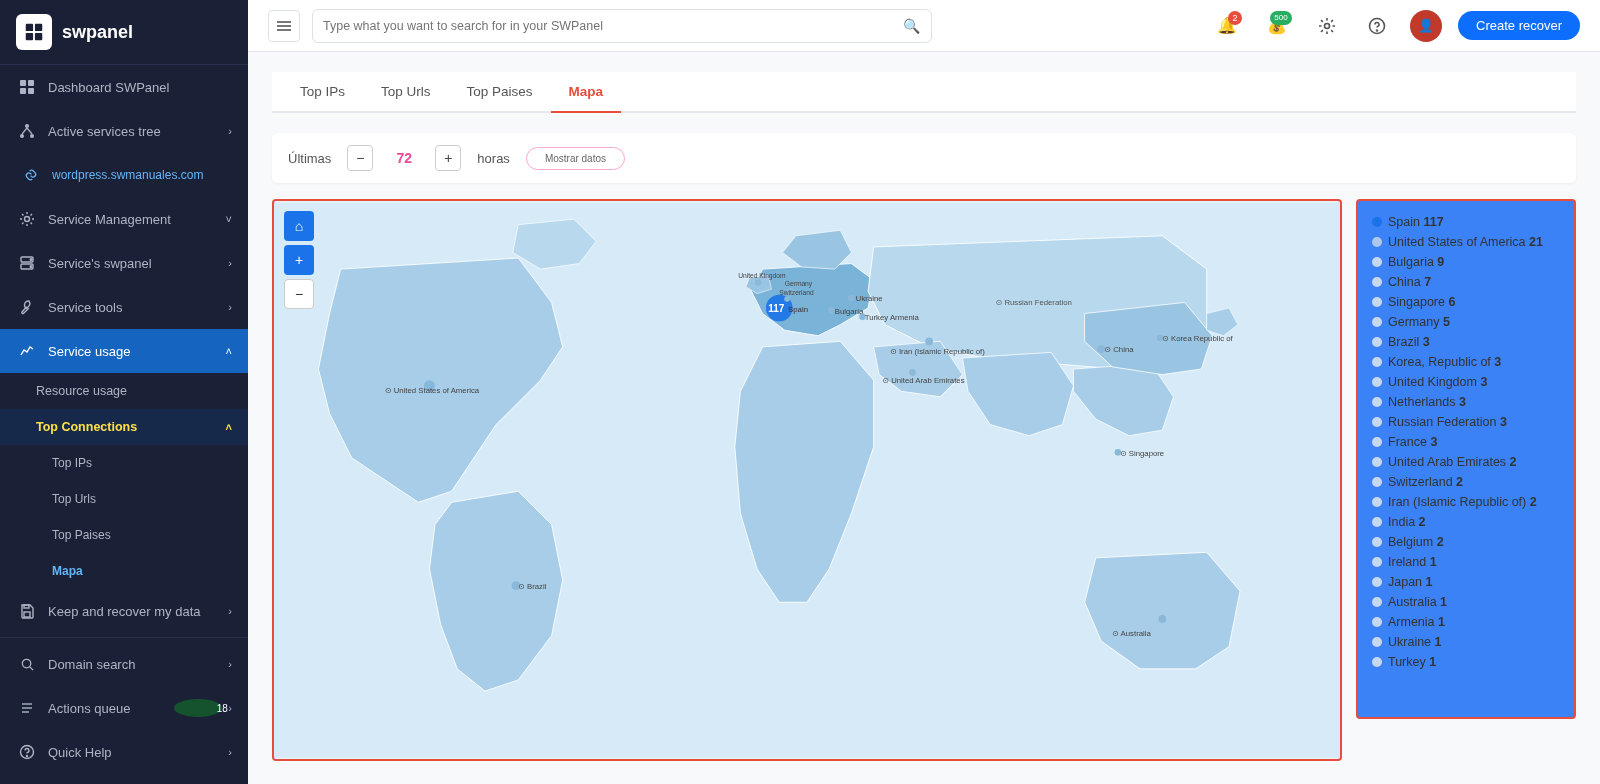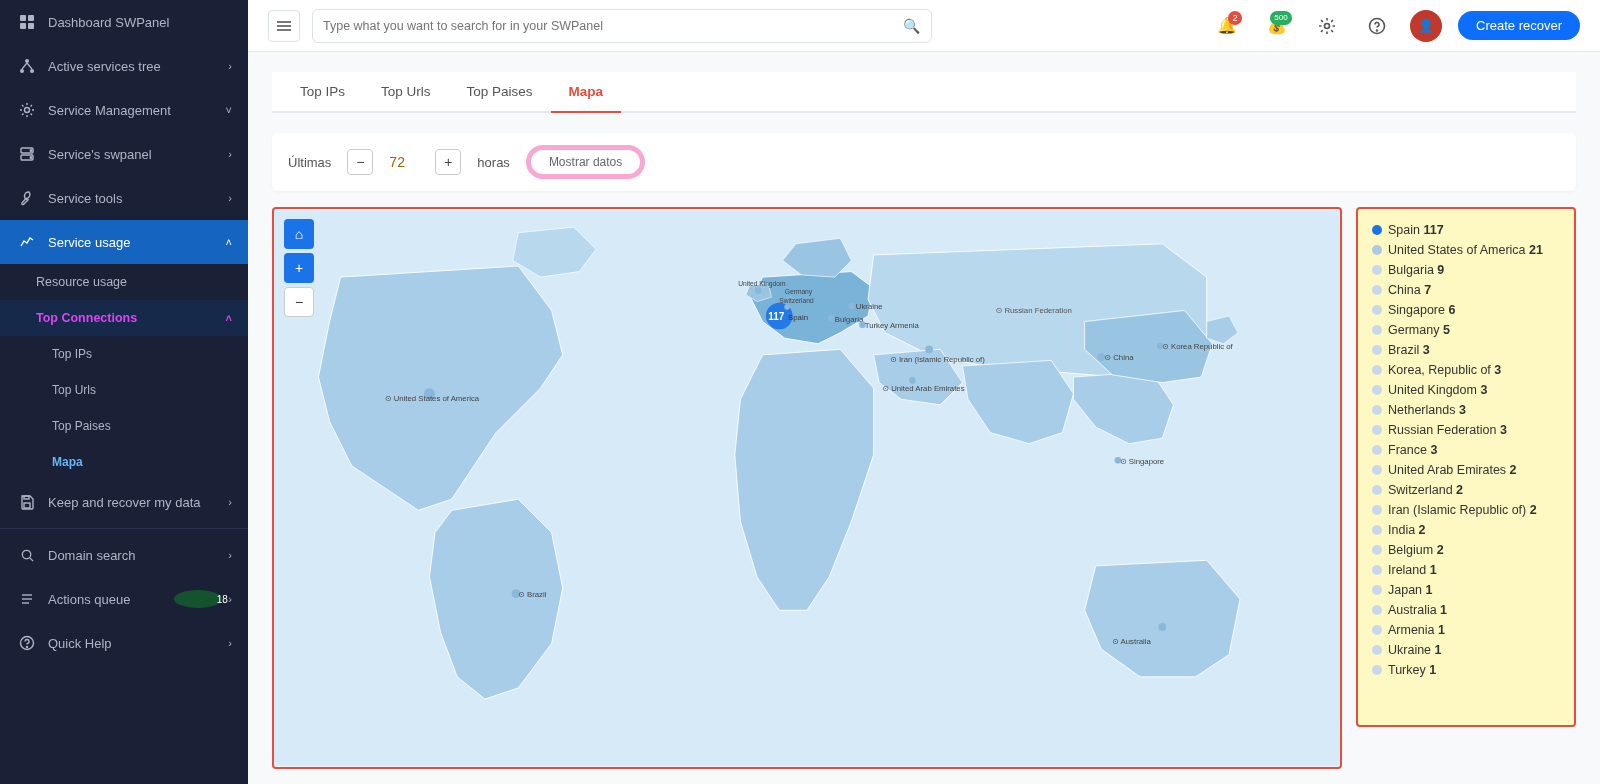--- a/index.html
+++ b/index.html
@@ -10,21 +10,21 @@
     .sidebar-logo { display: flex; align-items: center; padding: 14px 16px; background: #1a2035; border-bottom: 1px solid #2a3050; }
     .logo-icon { width: 36px; height: 36px; background: #fff; border-radius: 6px; display: flex; align-items: center; justify-content: center; margin-right: 10px; }
     .logo-icon svg { width: 22px; height: 22px; }
     .logo-text { color: #fff; font-size: 18px; font-weight: 600; }
     .sidebar-item { display: flex; align-items: center; padding: 11px 16px; cursor: pointer; color: #adb5c6; font-size: 13px; position: relative; }
     .sidebar-item.active { background: #0d6efd22; color: #fff; }
     .sidebar-item.highlighted { background: #1565c0; color: #fff; }
     .sidebar-item .item-icon { width: 22px; height: 22px; margin-right: 10px; display: flex; align-items: center; justify-content: center; flex-shrink: 0; }
     .sidebar-item .chevron { margin-left: auto; font-size: 11px; }
     .sidebar-item.sub-item { padding-left: 36px; font-size: 12.5px; color: #adb5c6; }
-    .sidebar-item.sub-item.active { color: #d946ef; font-weight: 600; }
+    .sidebar-item.sub-item.active { color: #fde047; font-weight: 600; }
     .sidebar-item.sub-sub-item { padding-left: 52px; font-size: 12px; }
     .sidebar-item.sub-sub-item.active-leaf { color: #64b5f6; font-weight: 600; }
     .badge-num { background: #14532d; color: #fff; border-radius: 50%; width: 18px; height: 18px; font-size: 10px; display: flex; align-items: center; justify-content: center; margin-left: auto; padding-left: 48px; }
 
     
     .main { flex: 1; display: flex; flex-direction: column; height: 100%; overflow: hidden; }
 
     
     .topbar { background: #fff; height: 52px; display: flex; align-items: center; padding: 17px 20px; border-bottom: 1px solid #e5e8ef; flex-shrink: 0; gap: 12px; }
     .topbar-collapse { width: 32px; height: 32px; border: 1px solid #dde1ea; border-radius: 4px; display: flex; align-items: center; justify-content: center; cursor: pointer; color: #555; }
@@ -44,45 +44,56 @@
 
     
     .tabs-row { display: flex; gap: 0; border-bottom: 2px solid #e5e8ef; margin-bottom: 20px; background: #fff; padding: 0 10px; }
     .tab { padding: 12px 18px; cursor: pointer; font-size: 13.5px; color: #555; border-bottom: 2px solid transparent; margin-bottom: -2px; }
     .tab.active { color: #e74c3c; border-bottom: 2px solid #e74c3c; font-weight: 600; }
 
     
     .filter-row { display: flex; align-items: center; gap: 16px; margin-bottom: 16px; padding: 12px 16px; background: #fff; border-radius: 6px; box-shadow: 0 1px 3px rgba(0,0,0,0.05); }
     .filter-label { color: #555; font-size: 13px; }
     .filter-btn { width: 26px; height: 26px; border: 1px solid #ccc; border-radius: 4px; display: flex; align-items: center; justify-content: center; cursor: pointer; font-size: 14px; color: #444; background: #fff; }
-    .filter-value { font-size: 14px; font-weight: 400; color: #a16207; min-width: 30px; text-align: left; }
+    .filter-value { font-size: 14px; font-weight: 700; color: #ec4899; min-width: 30px; text-align: center; }
     .filter-unit { color: #555; font-size: 13px; }
-    .show-data-btn { background: transparent; border: 5px solid #f9a8d4; border-radius: 20px; padding: 5px 18px; font-size: 12px; color: #666; cursor: pointer; }
+    .show-data-btn { background: transparent; border: 1px solid #f9a8d4; border-radius: 20px; padding: 5px 18px; font-size: 10px; color: #666; cursor: pointer; }
 
     
     .map-legend-row { display: flex; gap: 14px; }
     .map-container { flex: 1; border: 2px solid #e74c3c; border-radius: 4px; background: #e8f4f8; position: relative; min-height: 500px; overflow: hidden; }
     .map-controls { position: absolute; top: 10px; left: 10px; display: flex; flex-direction: column; gap: 4px; z-index: 10; }
     .map-ctrl-btn { width: 30px; height: 30px; border-radius: 4px; background: #1a73e8; color: #fff; display: flex; align-items: center; justify-content: center; cursor: pointer; font-size: 14px; border: none; }
     .map-ctrl-btn.home { font-size: 14px; }
     .map-ctrl-btn.light { background: #fff; color: #333; border: 1px solid #ccc; }
 
     
     .world-map-svg { width: 100%; height: 100%; }
 
     
-    .legend-box { width: 220px; border: 2px solid #e74c3c; border-radius: 4px; background: #fef9c3; padding: 14px; overflow-y: auto; max-height: 520px; flex-shrink: 0; }
+    .legend-box { width: 220px; border: 2px solid #e74c3c; border-radius: 4px; background: #3b82f6; padding: 14px; overflow-y: auto; max-height: 520px; flex-shrink: 0; }
     .legend-item { display: flex; align-items: center; gap: 6px; margin-bottom: 6px; font-size: 12.5px; color: #333; }
     .legend-dot { width: 10px; height: 10px; border-radius: 50%; flex-shrink: 0; }
     .legend-country { color: #333; }
   </style>
 </head>
 <body>
 
 <div class="sidebar">
+  <div class="sidebar-logo">
+    <div class="logo-icon">
+      <svg viewBox="0 0 24 24" fill="#1a2035">
+          <rect x="3" y="3" width="8" height="8" rx="1"></rect>
+          <rect x="13" y="3" width="8" height="8" rx="1"></rect>
+          <rect x="3" y="13" width="8" height="8" rx="1"></rect>
+          <rect x="13" y="13" width="8" height="8" rx="1"></rect>
+        </svg>
+    </div>
+    <span class="logo-text">swpanel</span>
+  </div>
 
   <div class="sidebar-item">
     <div class="item-icon">
       <svg width="16" height="16" viewBox="0 0 16 16" fill="#adb5c6">
           <rect x="1" y="1" width="6" height="6" rx="1"></rect>
           <rect x="9" y="1" width="6" height="6" rx="1"></rect>
           <rect x="1" y="9" width="6" height="6" rx="1"></rect>
           <rect x="9" y="9" width="6" height="6" rx="1"></rect>
         </svg>
     </div>
@@ -96,20 +107,29 @@
           <circle cx="3" cy="13" r="2"></circle>
           <circle cx="13" cy="13" r="2"></circle>
           <line x1="8" y1="5" x2="3" y2="11" stroke="#adb5c6" stroke-width="1.2"></line>
           <line x1="8" y1="5" x2="13" y2="11" stroke="#adb5c6" stroke-width="1.2"></line>
         </svg>
     </div>
     <span>Active services tree</span>
     <span class="chevron">›</span>
   </div>
 
+  <div class="sidebar-item" style="color:#64b5f6;padding-left:20px;font-size:12px;">
+    <div class="item-icon">
+      <svg width="14" height="14" viewBox="0 0 16 16" fill="#64b5f6">
+          <path d="M6.5 3.5a3 3 0 0 1 4.2 0l2 2a3 3 0 0 1-4.2 4.2l-1-1" stroke="#64b5f6" stroke-width="1.5" fill="none"></path>
+          <path d="M9.5 12.5a3 3 0 0 1-4.2 0l-2-2a3 3 0 0 1 4.2-4.2l1 1" stroke="#64b5f6" stroke-width="1.5" fill="none"></path>
+        </svg>
+    </div>
+    <span>wordpress.swmanuales.com</span>
+  </div>
 
   <div class="sidebar-item">
     <div class="item-icon">
       <svg width="16" height="16" viewBox="0 0 16 16" fill="none" stroke="#adb5c6" stroke-width="1.4">
           <circle cx="8" cy="8" r="2.5"></circle>
           <path d="M8 1v2M8 13v2M1 8h2M13 8h2M3.05 3.05l1.42 1.42M11.53 11.53l1.42 1.42M3.05 12.95l1.42-1.42M11.53 4.47l1.42-1.42"></path>
         </svg>
     </div>
     <span>Service Management</span>
     <span class="chevron">˅</span>

